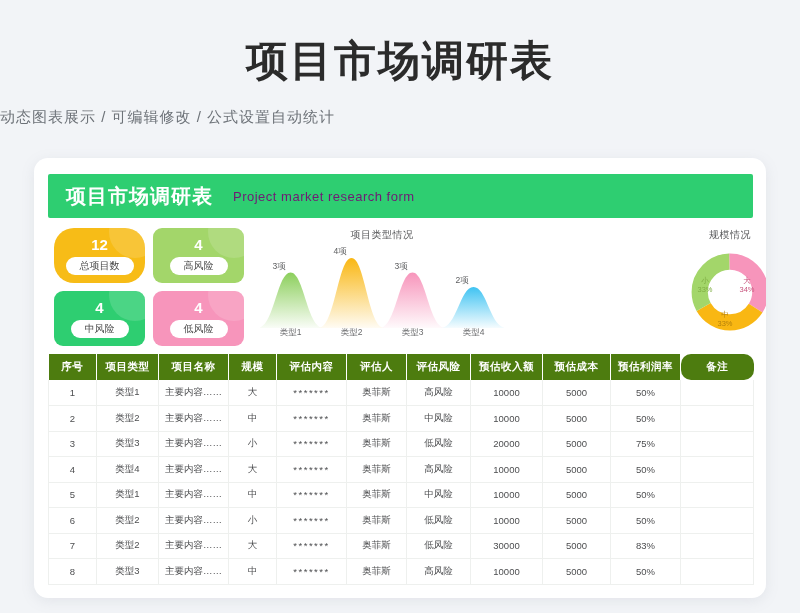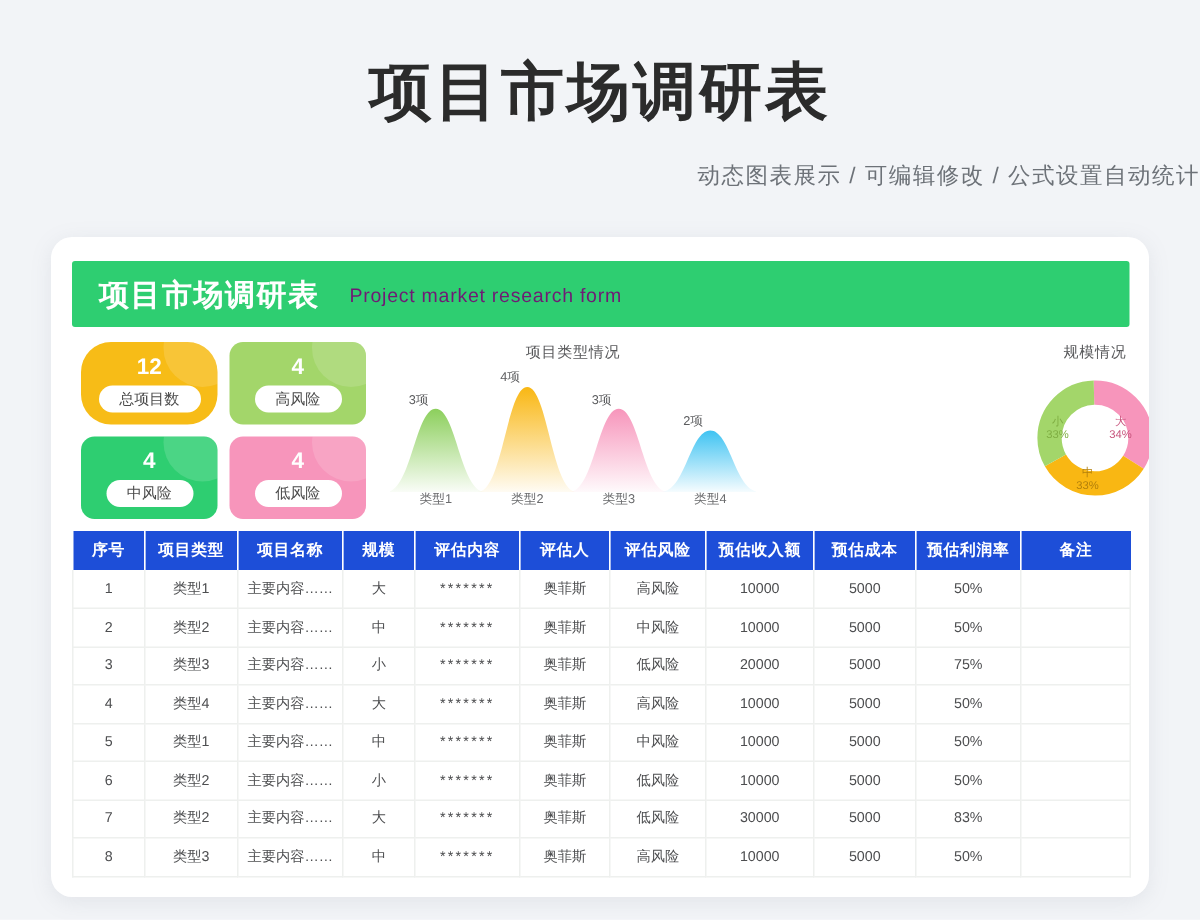--- a/index.html
+++ b/index.html
@@ -14,21 +14,21 @@
   .page-title {
     text-align: center;
     font-size: 42px;
     font-weight: bold;
     color: #2b2b2b;
     letter-spacing: 2px;
     padding-top: 36px;
     line-height: 1.2;
   }
   .page-subtitle {
-    text-align: right;
+    text-align: left;
     font-size: 15px;
     color: #6d7278;
     letter-spacing: 1px;
     margin-top: 22px;
   }
 
   
   .card {
     position: absolute;
     left: 34px; top: 158px;
@@ -126,29 +126,29 @@
 
   
   .donut-chart { position: absolute; left: 648px; top: 70px; width: 96px; height: 118px; }
   .donut-svg { position: absolute; left: 8px; top: 24px; }
   .donut-lab { position: absolute; font-size: 7.5px; text-align: center; line-height: 1.25; }
 
   
   .table-wrap { position: absolute; left: 14px; top: 196px; width: 705px; }
   table { border-collapse: collapse; width: 705px; table-layout: fixed; }
   thead th {
-    background: #1d4ed8;
+    background: #4d7c0f;
     color: #ffffff;
     font-size: 10.5px;
     font-weight: bold;
     height: 26px;
     border-right: 1px solid #ffffff;
     letter-spacing: 0.5px;
   }
-  thead th:last-child { border-right: none; }
+  thead th:last-child { border-right: none; border-radius: 10px; }
   tbody td {
     height: 25.5px;
     font-size: 9.5px;
     color: #4d4e50;
     text-align: center;
     border-bottom: 1px solid #eef0ee;
     border-right: 1px solid #eef0ee;
     white-space: nowrap;
     overflow: hidden;
   }

